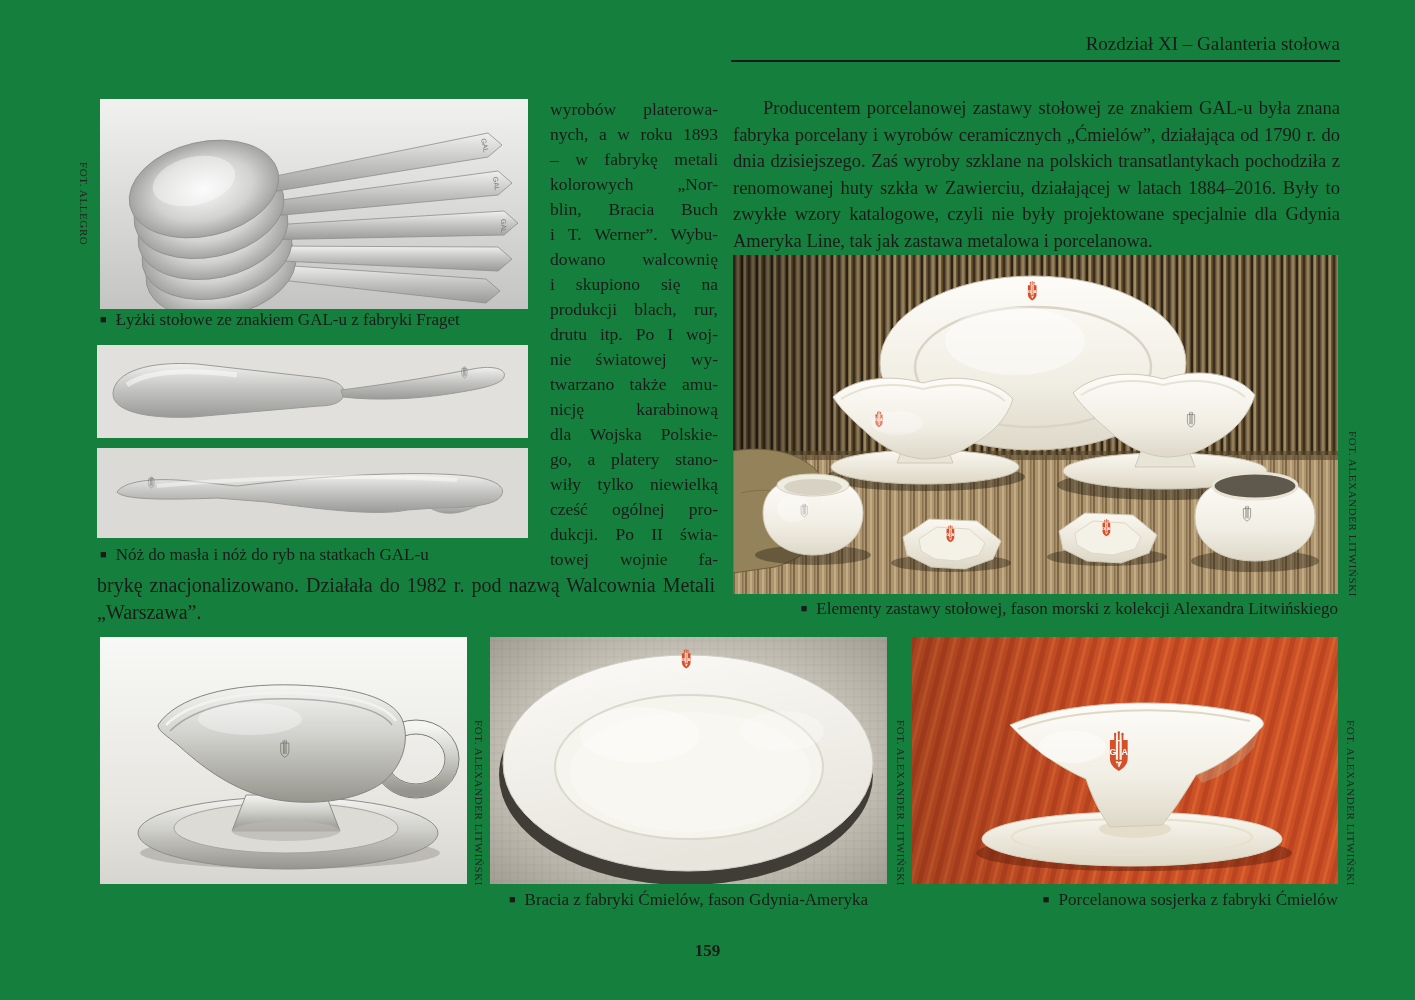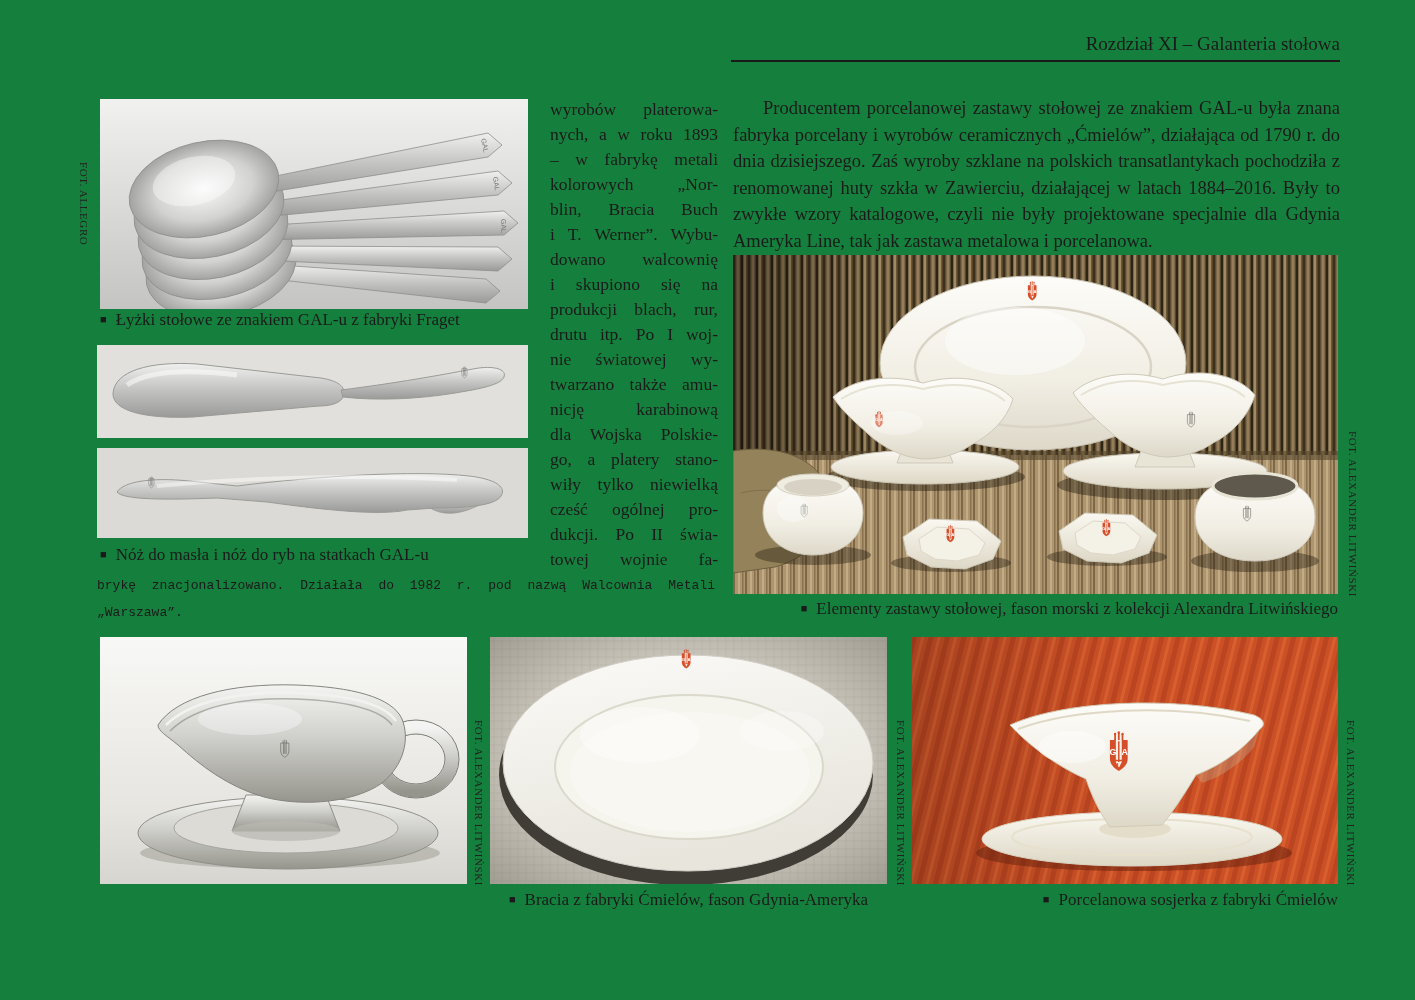--- a/index.html
+++ b/index.html
@@ -5,21 +5,21 @@
   html,body{margin:0;padding:0;background:#888;}
   #page{position:relative;width:1415px;height:1000px;background:#15803d;
         font-family:"Liberation Serif", serif;color:#1a1a1a;overflow:hidden;margin:0 auto;}
   .abs{position:absolute;}
   .photo{position:absolute;overflow:hidden;}
   .photo svg{display:block;width:100%;height:100%;}
   .header-text{left:731px;top:33px;width:609px;text-align:right;font-size:19px;}
   .header-rule{left:731px;top:60px;width:609px;height:2px;background:#1a1a1a;}
   .col-mid{left:550px;top:97px;width:168px;font-size:17.5px;line-height:25px;
            text-align:justify;text-align-last:justify;white-space:pre-line;}
-  .para-cont{left:97px;top:572px;width:618px;font-size:13px;line-height:27px;text-align:justify;font-family:Liberation Mono, monospace;}
+  .para-cont{left:97px;top:572px;width:618px;font-size:20px;line-height:27px;text-align:justify;}
   .para-right{left:733px;top:95px;width:607px;font-size:18.5px;line-height:26.5px;
               text-align:justify;text-indent:30px;}
   .cap{font-size:17px;white-space:nowrap;}
   .cap .marker{font-size:11px;margin-right:9px;position:relative;top:-2px;}
   .cap1{left:100px;top:310px;width:430px;}
   .cap2{left:100px;top:545px;width:430px;}
   .cap3{left:733px;top:599px;width:605px;text-align:right;}
   .cap4{left:100px;top:890px;width:367px;}
   .cap5{left:490px;top:890px;width:397px;text-align:center;}
   .cap6{left:912px;top:890px;width:426px;text-align:right;}
@@ -320,13 +320,14 @@
       <path d="M284,138 C310,128 332,112 348,92 L342,110 C328,128 308,140 290,146 Z" fill="#c9bfa4" opacity=".3"></path>
       <ellipse cx="160" cy="110" rx="34" ry="16" fill="#ffffff" opacity=".45"></ellipse>
       <use href="#gal-logo" transform="translate(192,94) scale(0.74)"></use>
     </svg>
   </div>
   <div class="abs credit credit-gp end">FOT. ALEXANDER LITWIŃSKI</div>
   <div class="abs cap cap6">
     <span class="marker">■</span><span>Porcelanowa sosjerka z fabryki Ćmielów</span>
   </div>
 
+  <div class="abs page-num">159</div>
 </div>
 
 </body></html>

